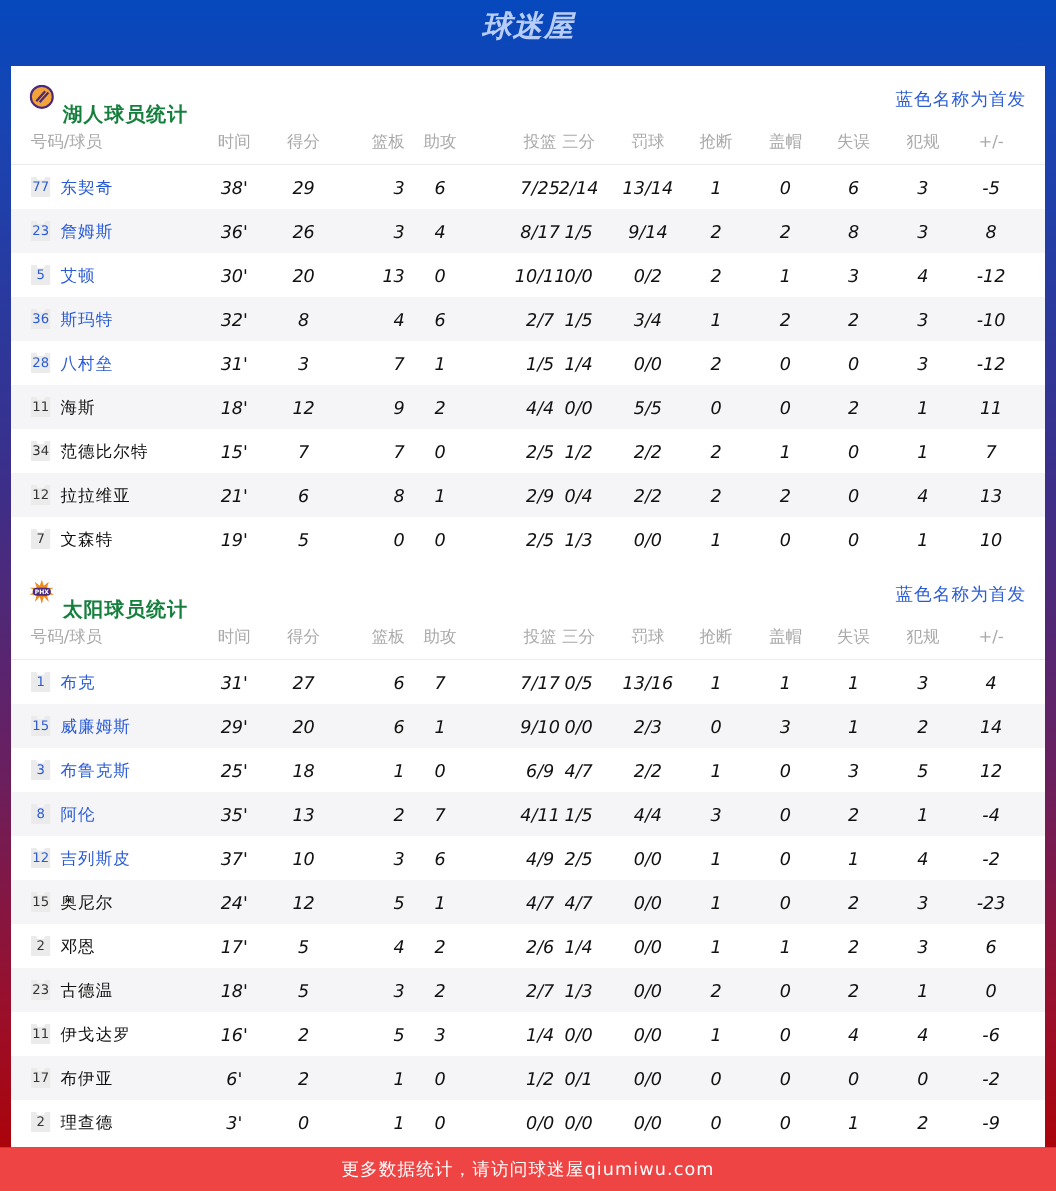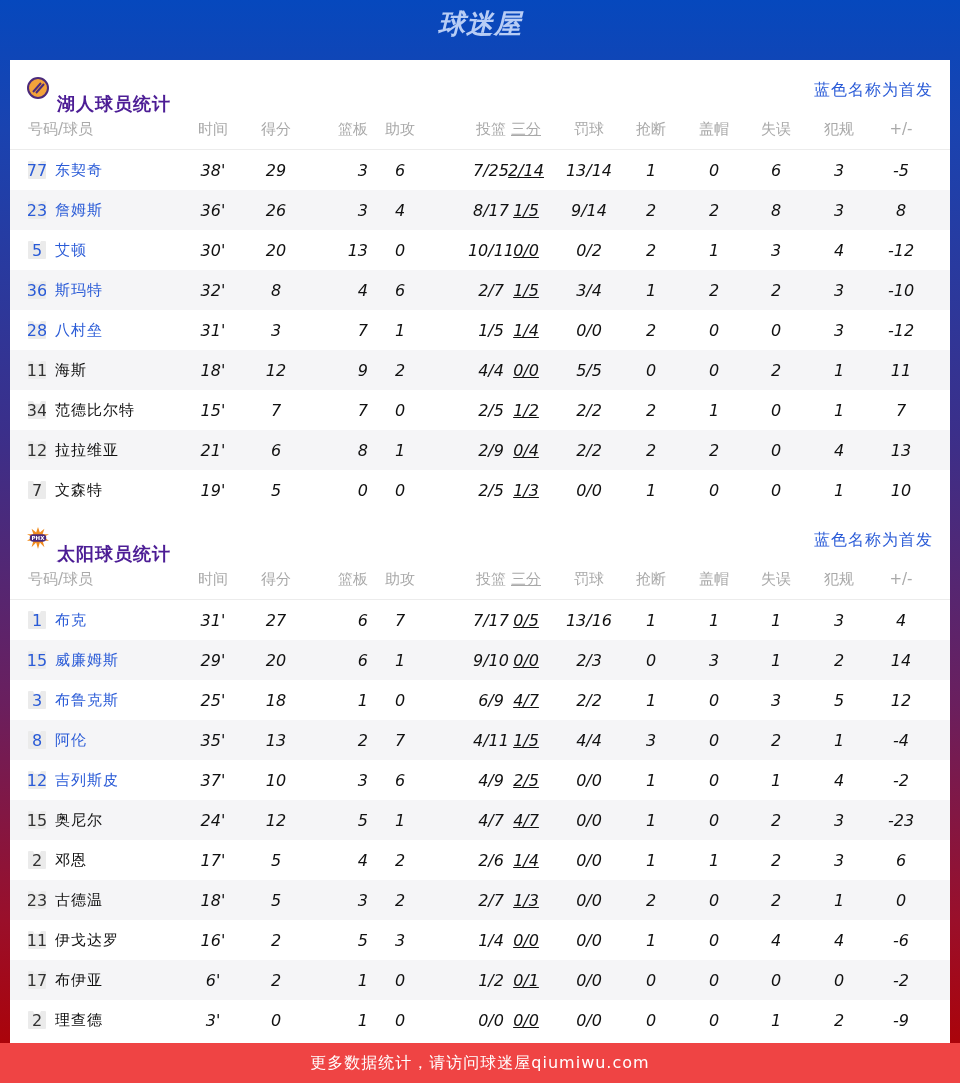--- a/index.html
+++ b/index.html
@@ -20,51 +20,51 @@
   }
   .card {
     position: absolute; left: 10px; top: 60px; width: 940px; height: 983px;
     background: #ffffff;
   }
   .section-head {
     position: relative; height: 55px;
     display: flex; align-items: center; padding-left: 17px;
   }
   .team-logo { width: 22px; height: 22px; margin-right: 8px; display: inline-block; }
-  .team-title { font-size: 18px; color: #4c1d95; font-weight: bold; letter-spacing: 1px; margin-top: 32px; }
+  .team-title { font-size: 18px; color: #15803d; font-weight: bold; letter-spacing: 1px; margin-top: 32px; }
   .starter-note {
     position: absolute; right: 17px; top: 20px;
     font-size: 16px; color: #2a5bd7; letter-spacing: 1px;
   }
   .thead, .row {
     position: relative; height: 40px; display: flex; align-items: center;
   }
   .thead { height: 35px; border-bottom: 1px solid #ececec; align-items: flex-start; padding-top: 5px; }
   .row.alt { background: #f5f5f7; }
   .cell {
     position: absolute; width: 60px; text-align: center;
     font-size: 16px; color: #111; font-style: italic;
   }
   .thead .cell { font-style: normal; color: #a9a9a9; font-size: 15px; }
   .name-cell {
     position: absolute; left: 18px; display: flex; align-items: center;
   }
   .thead .name-cell { color: #a9a9a9; font-size: 15px; }
   .jersey {
     width: 18px; height: 18px; background: #ebebeb;
-    font-size: 16px; color: #333; display: flex; align-items: center; justify-content: center;
+    font-size: 12px; color: #333; display: flex; align-items: center; justify-content: center;
     margin-right: 9px; border-radius: 1px;
     clip-path: polygon(0 0, 28% 0, 35% 15%, 65% 15%, 72% 0, 100% 0, 100% 100%, 0 100%);
     font-style: normal;
   }
   .row.starter .jersey { color: #2a5bd7; }
   .pname { font-size: 15px; color: #111; letter-spacing: 1px; }
   .row.starter .pname { color: #2a5bd7; }
   .c1 { left: 173px; } .c2 { left: 236px; } .c3 { left: 298px; text-align: right; } .c4 { left: 360px; }
-  .c5 { left: 423px; margin-left: 28px; } .c6 { left: 486px; text-decoration: underline; } .c7 { left: 549px; } .c8 { left: 611px; }
+  .c5 { left: 423px; margin-left: 28px; } .c6 { left: 486px; } .c7 { left: 549px; } .c8 { left: 611px; }
   .c9 { left: 674px; } .c10 { left: 736px; } .c11 { left: 799px; } .c12 { left: 861px; }
   .footer {
     position: absolute; left: 0; top: 1043px; width: 960px; height: 40px;
     background: #ef4444; display: flex; align-items: center; justify-content: center;
     color: #ffffff; font-size: 16px; letter-spacing: 1px;
   }
 </style>
 </head>
 <body>
 

